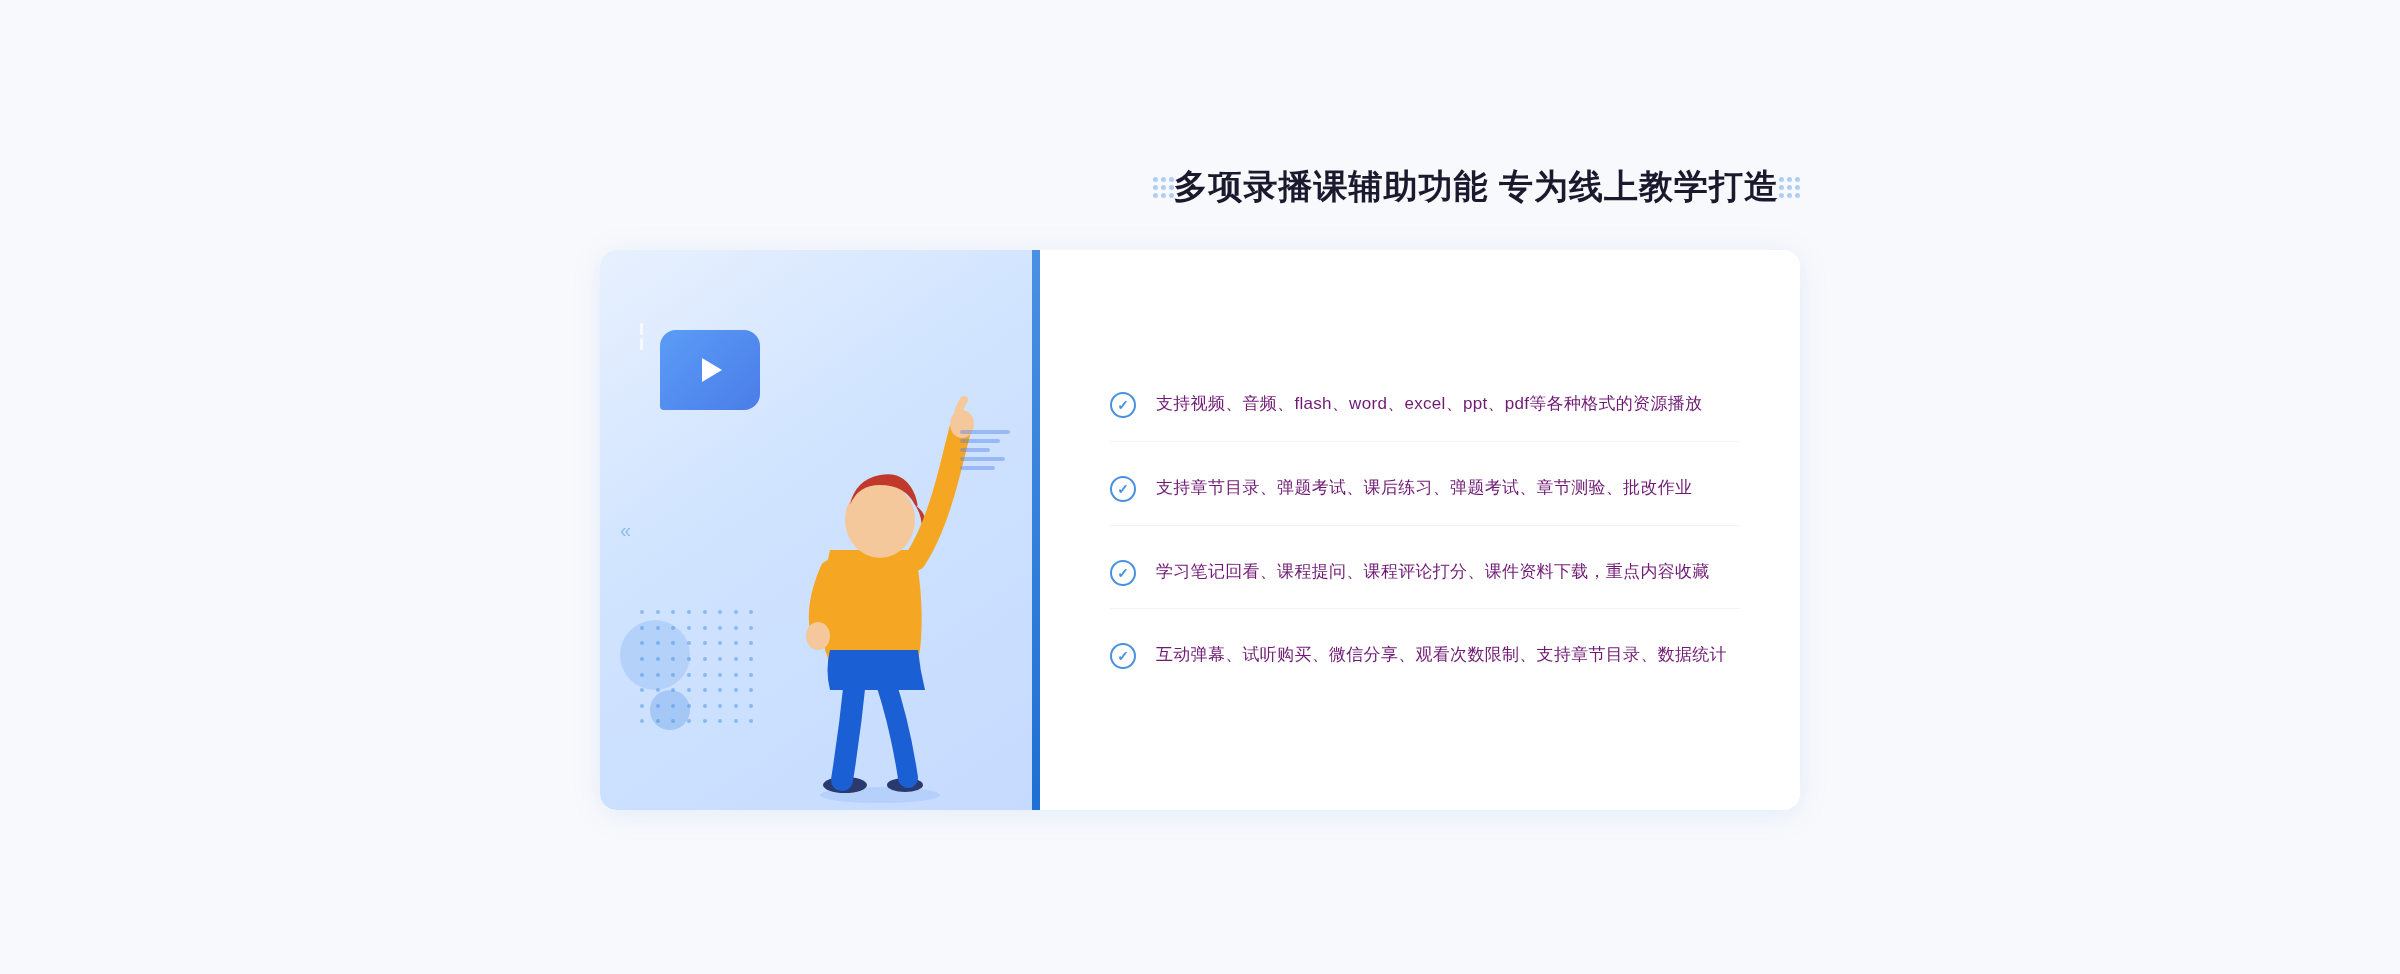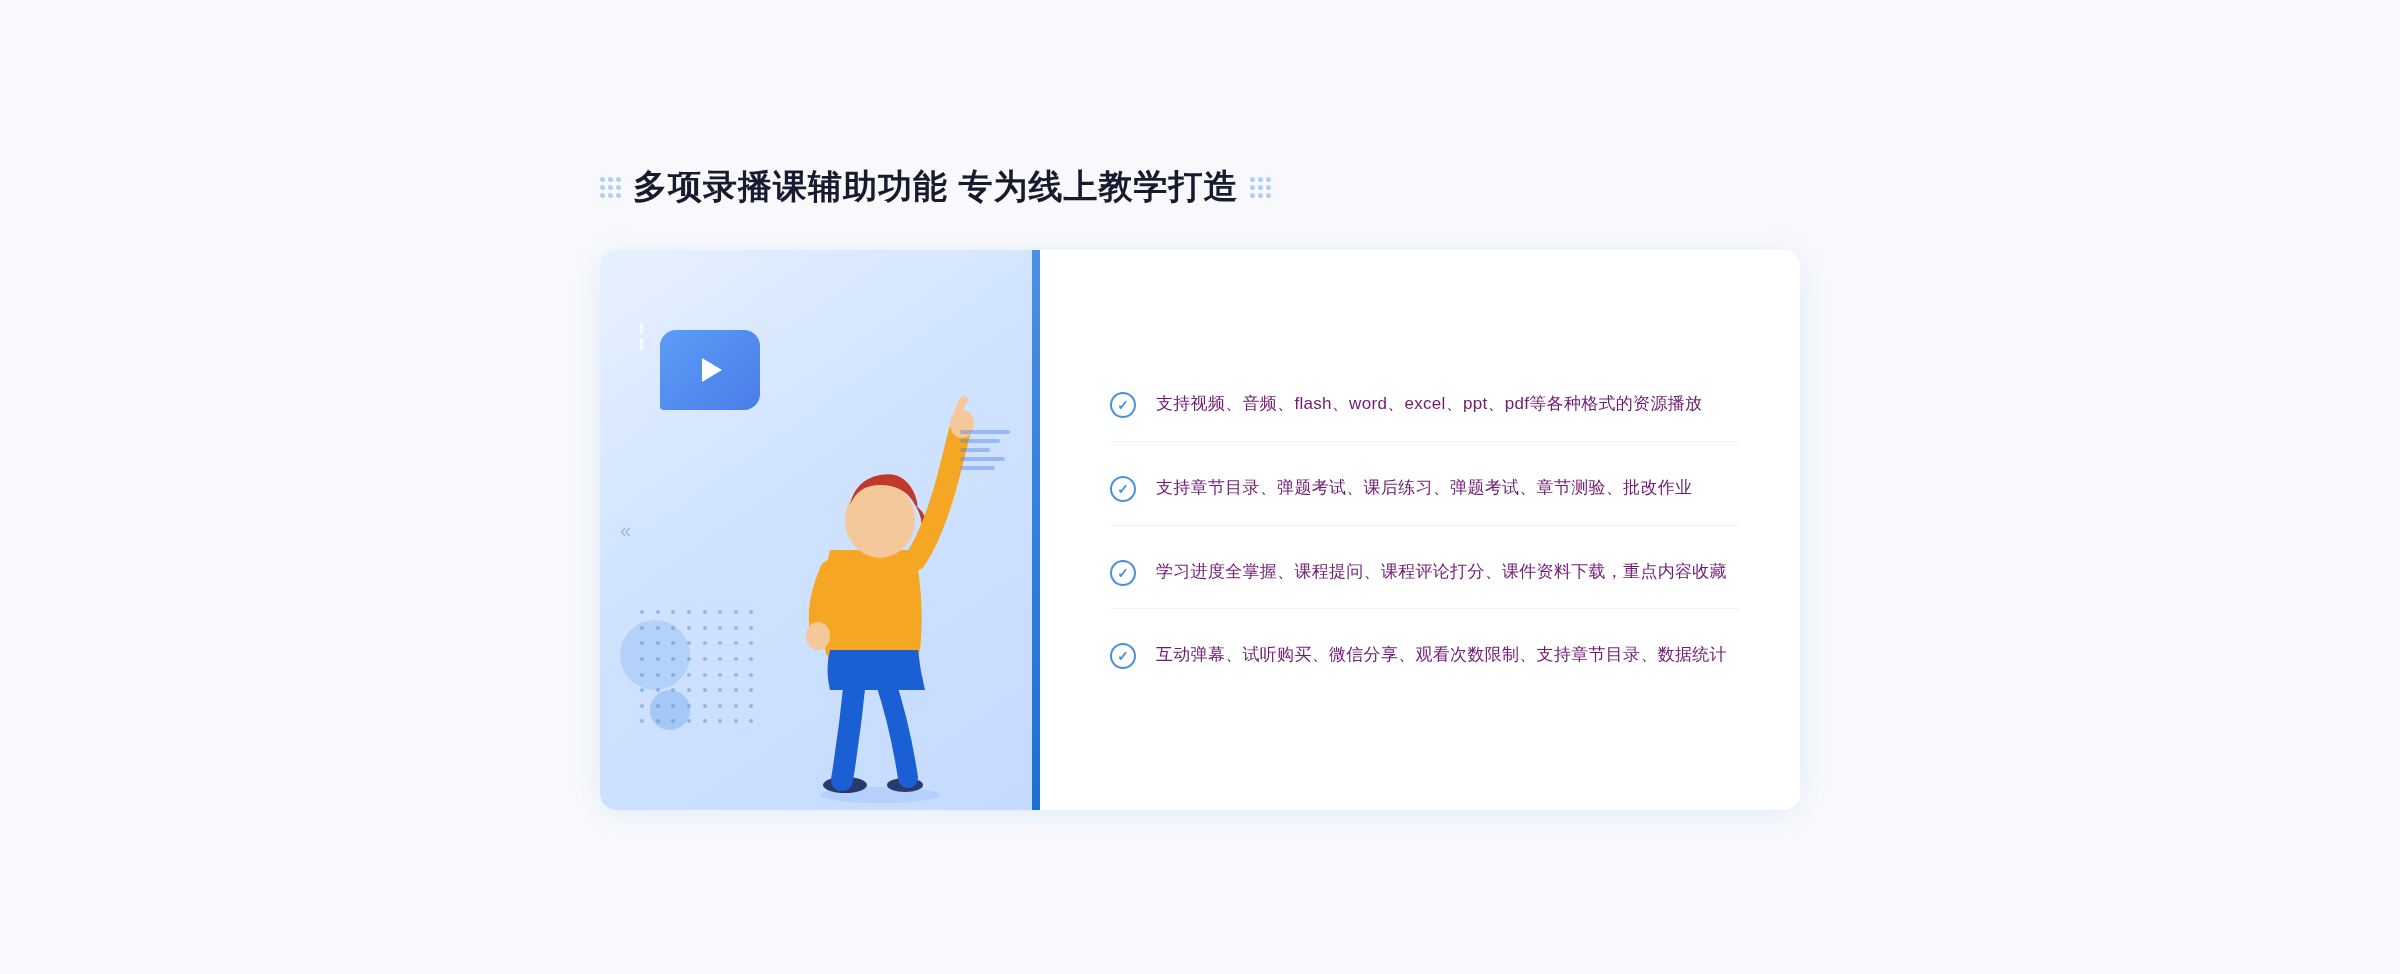--- a/index.html
+++ b/index.html
@@ -22,22 +22,22 @@
     
     .header {
       text-align: center;
       margin-bottom: 40px;
       position: relative;
     }
 
     .header-title-row {
       display: flex;
       align-items: center;
-      justify-content: flex-start;
-      gap: 12px;
+      justify-content: flex-end;
+      gap: 0;
       margin-bottom: 3px;
     }
 
     .dots-icon {
       display: flex;
       flex-direction: column;
       gap: 3px;
       opacity: 0.4;
     }
 
@@ -477,21 +477,21 @@
         </div>
         <p class="feature-text">支持章节目录、弹题考试、课后练习、弹题考试、章节测验、批改作业</p>
       </div>
 
       <div class="feature-item">
         <div class="check-icon">
           <div class="check-circle">
             <span class="check-mark">✓</span>
           </div>
         </div>
-        <p class="feature-text">学习进度全掌握、课程提问、课程评论打分、课件资料下载，重点内容收藏</p>
+        <p class="feature-text">学习笔记回看、课程提问、课程评论打分、课件资料下载，重点内容收藏</p>
       </div>
 
       <div class="feature-item">
         <div class="check-icon">
           <div class="check-circle">
             <span class="check-mark">✓</span>
           </div>
         </div>
         <p class="feature-text">互动弹幕、试听购买、微信分享、观看次数限制、支持章节目录、数据统计</p>
       </div>

